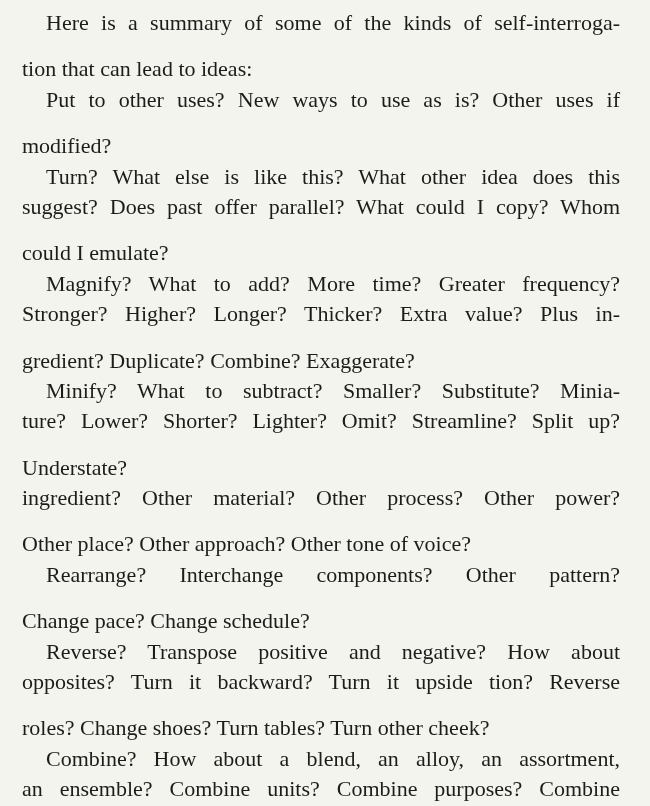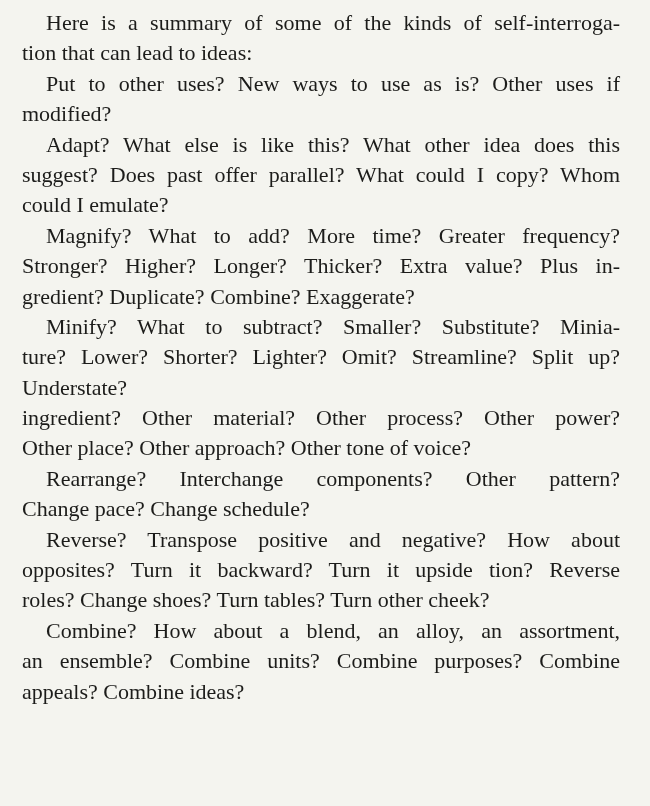--- a/index.html
+++ b/index.html
@@ -25,20 +25,21 @@
     }
     .line {
       display: block;
       white-space: nowrap;
       height: 30.4px;
       text-align: justify;
       text-align-last: justify;
     }
     .line.last {
       text-align-last: left;
+      margin-top: 16px;
     }
     .line.indent {
       padding-left: 24px;
     }
     .lead {
     }
   </style>
 </head>
 <body>
 
@@ -48,21 +49,21 @@
     <span class="line indent">Here is a summary of some of the kinds of self-interroga-</span>
     <span class="line last">tion that can lead to ideas:</span>
   </div>
 
   <div>
     <span class="line indent"><span class="lead">Put to other uses?</span><span> New ways to use as is? Other uses if</span></span>
     <span class="line last">modified?</span>
   </div>
 
   <div>
-    <span class="line indent"><span class="lead">Adapt?</span><span> What else is like this? What other idea does this</span></span>
+    <span class="line indent"><span class="lead">Turn?</span><span> What else is like this? What other idea does this</span></span>
     <span class="line">suggest? Does past offer parallel? What could I copy? Whom</span>
     <span class="line last">could I emulate?</span>
   </div>
 
 
   <div>
     <span class="line indent"><span class="lead">Magnify?</span><span> What to add? More time? Greater frequency?</span></span>
     <span class="line">Stronger? Higher? Longer? Thicker? Extra value? Plus in-</span>
     <span class="line last">gredient? Duplicate? Combine? Exaggerate?</span>
   </div>

